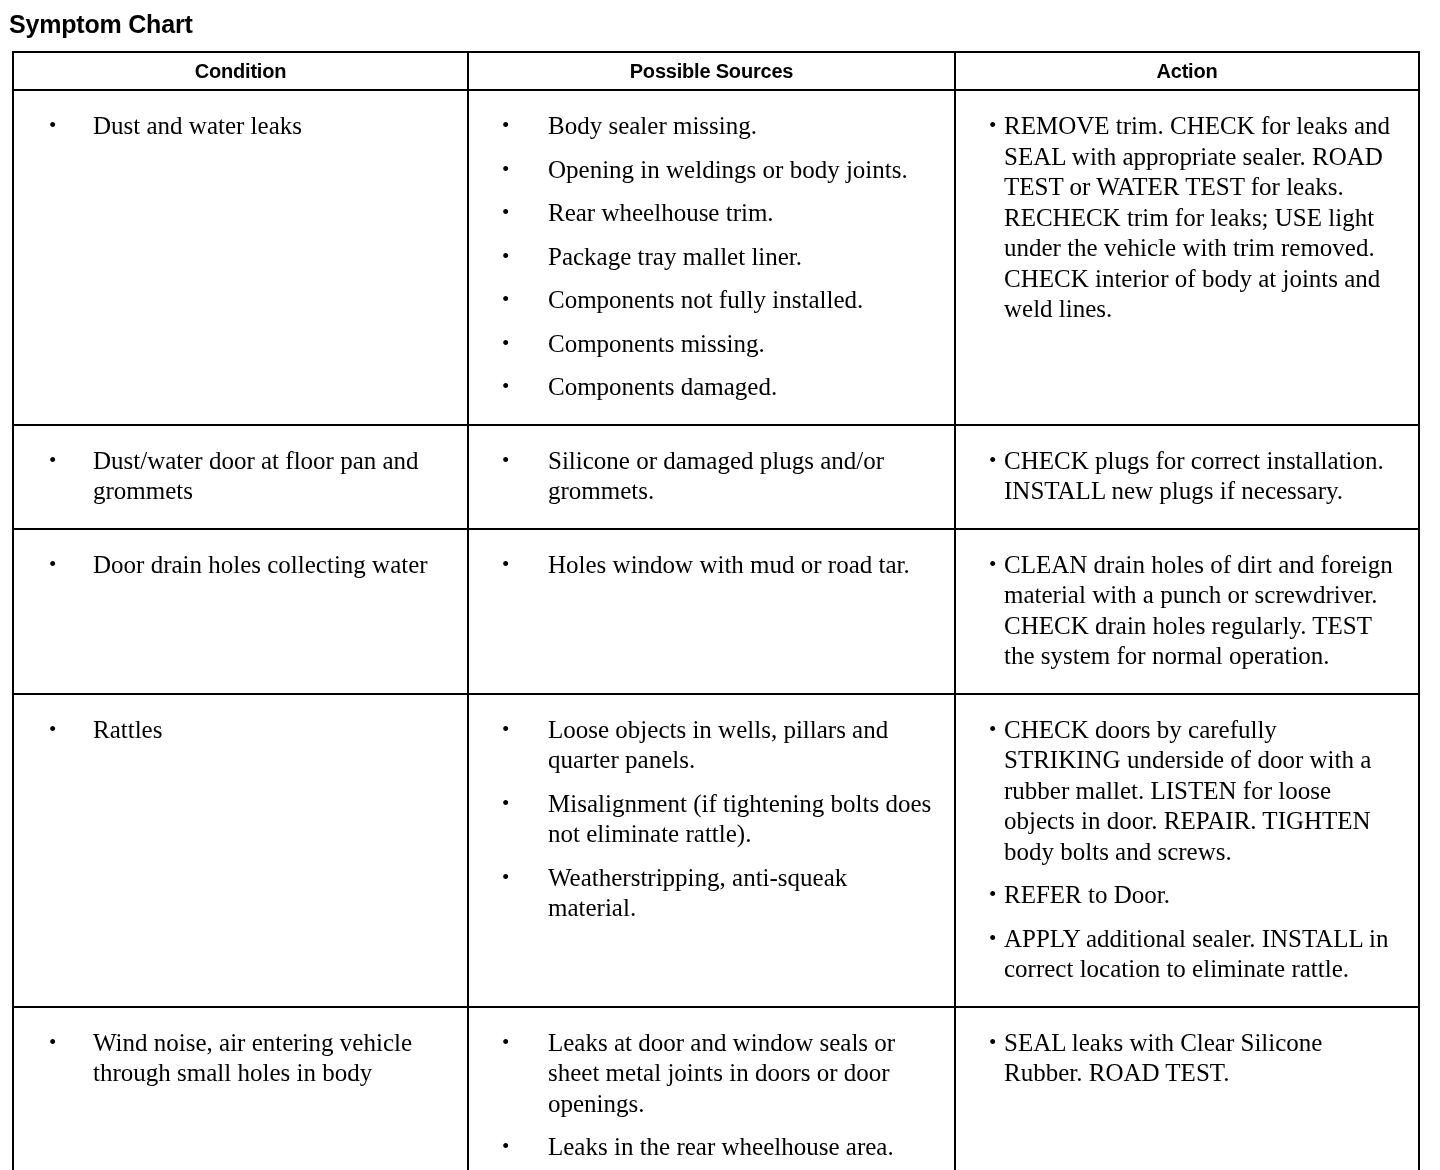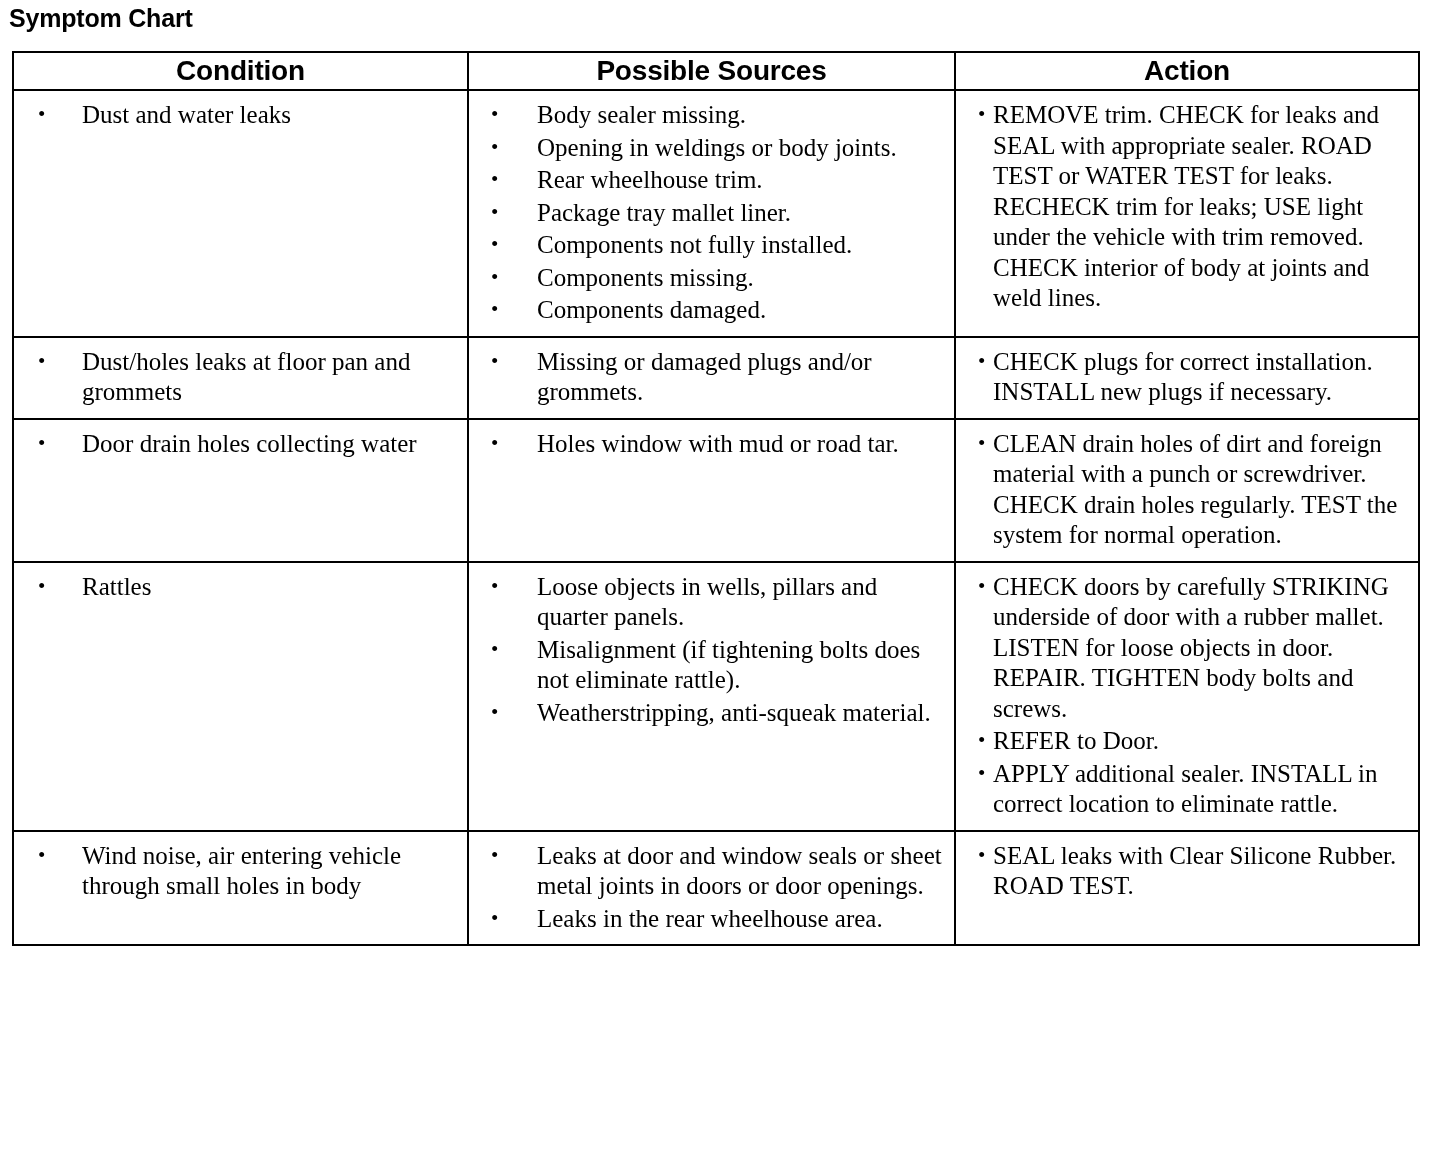--- a/index.html
+++ b/index.html
@@ -17,21 +17,21 @@
   .page {
     position: relative;
     width: 1440px;
     height: 1170px;
     box-sizing: border-box;
   }
 
   .doc-title {
     position: absolute;
     left: 9px;
-    top: 3px;
+    top: 9px;
     font-family: "Liberation Sans", "DejaVu Sans", sans-serif;
     font-weight: bold;
     font-size: 25px;
     line-height: 30px;
     letter-spacing: -0.2px;
     white-space: nowrap;
   }
 
   .symptom-table {
     position: absolute;
@@ -51,37 +51,37 @@
   .col-condition { width: 453px; }
   .col-sources   { width: 485px; }
   .col-action    { width: 462px; }
 
   .symptom-table thead th {
     height: 36px;
     text-align: center;
     vertical-align: middle;
     font-family: "Liberation Sans", "DejaVu Sans", sans-serif;
     font-weight: bold;
-    font-size: 28px;
+    font-size: 20px;
     letter-spacing: -0.2px;
   }
 
   .cell-inner {
     padding: 7px 6px 8px 0;
   }
 
   ul.bullets {
     list-style: none;
     margin: 0;
     padding: 0;
   }
   ul.bullets > li {
     position: relative;
     padding-left: 66px;
-    margin: 2px;
+    margin: 13px;
     font-size: 25px;
     line-height: 30.5px;
     text-align: left;
   }
   ul.bullets > li::before {
     content: "\2022";
     position: absolute;
     left: 22px;
     top: -1px;
     font-size: 21px;
@@ -138,28 +138,28 @@
               <li>REMOVE trim. CHECK for leaks and SEAL with appropriate sealer. ROAD TEST or WATER TEST for leaks. RECHECK trim for leaks; USE light under the vehicle with trim removed. CHECK interior of body at joints and weld lines.</li>
             </ul>
           </div>
         </td>
       </tr>
 
       <tr>
         <td class="col-condition">
           <div class="cell-inner">
             <ul class="bullets">
-              <li>Dust/holes leaks at floor pan and grommets</li>
-            </ul>
-          </div>
-        </td>
-        <td class="col-sources">
-          <div class="cell-inner">
-            <ul class="bullets">
-              <li>Missing or damaged plugs and/or grommets.</li>
+              <li>Dust/water door at floor pan and grommets</li>
+            </ul>
+          </div>
+        </td>
+        <td class="col-sources">
+          <div class="cell-inner">
+            <ul class="bullets">
+              <li>Silicone or damaged plugs and/or grommets.</li>
             </ul>
           </div>
         </td>
         <td class="col-action">
           <div class="cell-inner">
             <ul class="bullets">
               <li>CHECK plugs for correct installation. INSTALL new plugs if necessary.</li>
             </ul>
           </div>
         </td>

